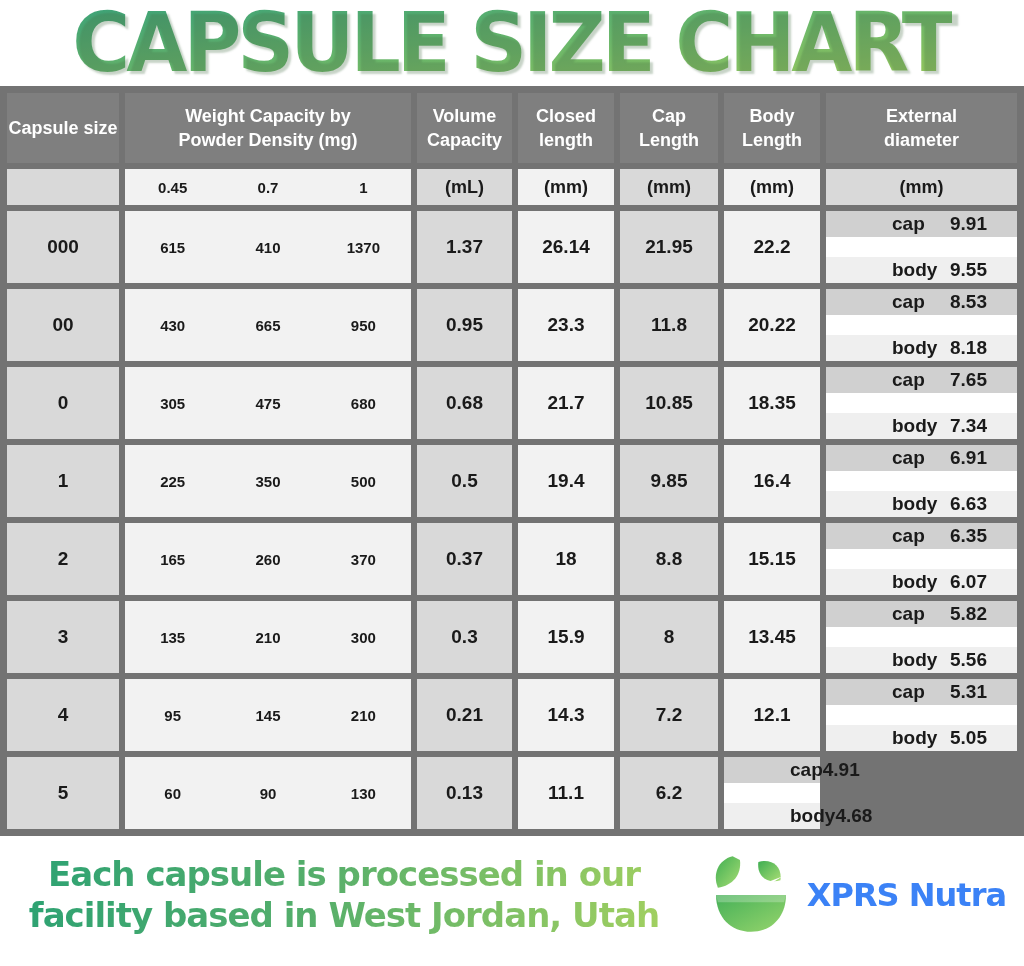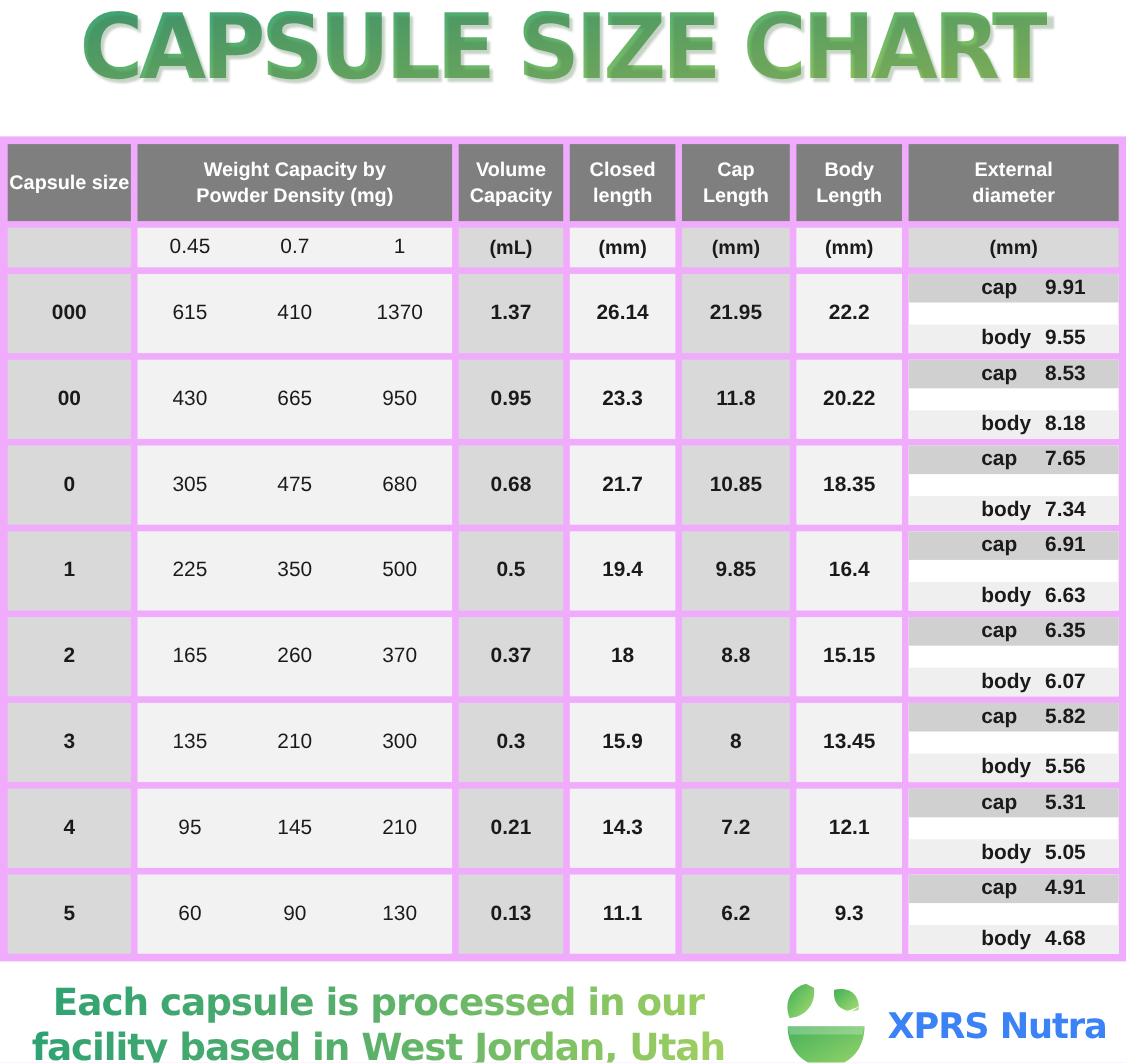--- a/index.html
+++ b/index.html
@@ -14,38 +14,37 @@
     transform:scaleY(1.04);
     background:linear-gradient(175deg, #3fa377 5%, #6db86a 55%, #9cca5e 100%);
     -webkit-background-clip:text; background-clip:text;
     -webkit-text-fill-color:transparent; color:transparent;
     text-shadow:3px 3px 2px rgba(70,110,70,0.30);
     white-space:nowrap;
   }
 
   
   .cap-table {
-    width:1024px; height:750px; background:#f0abfc; padding:7px;
+    width:1024px; height:750px; background:#737373; padding:7px;
     display:grid;
     grid-template-columns:112px 286px 95px 96px 98px 96px 1fr;
     grid-template-rows:70px 36px repeat(8, 72px);
     gap:6px;
-    margin-top:38px;
   }
   .cell { display:flex; align-items:center; justify-content:center; text-align:center; }
   .bg-dark  { background:#7f7f7f; color:#ffffff; }
   .bg-gray  { background:#d9d9d9; color:#1a1a1a; }
   .bg-light { background:#f2f2f2; color:#1a1a1a; }
   .head { font-size:18px; font-weight:bold; line-height:1.35; }
   .head .wrap-narrow { display:inline-block; max-width:120px; }
   .head .wrap-weight { display:inline-block; max-width:210px; }
   .unit { font-size:18px; font-weight:bold; }
   .num  { font-size:19px; font-weight:bold;text-align:right; }
   .tri  { display:grid; grid-template-columns:repeat(3,1fr); width:100%;
-          align-items:center; justify-items:center; font-size:19px; font-weight:normal;text-align:center; }
+          align-items:center; justify-items:center; font-size:15px; font-weight:bold;text-align:center; }
   .ext-cell { display:flex; flex-direction:column; gap:20px; background:#ffffff; }
   .ext-sub  { flex:1; display:flex; align-items:center; justify-content:space-between;
               padding:0 30px 0 66px; font-size:19px; font-weight:bold; color:#1a1a1a; }
   .ext-cap  { background:#d0d0d0; }
   .ext-body { background:#efefef; }
 
   
   .footer { height:118px; display:flex; align-items:center; justify-content:space-between;
             padding:0 18px 0 14px; }
   .tagline {
@@ -339,23 +338,20 @@
     <span>130</span>
   </div>
   <div class="cell bg-gray num">
     <span>0.13</span>
     </div>
   <div class="cell bg-light num">
     <span>11.1</span>
     </div>
   <div class="cell bg-gray num">
     <span>6.2</span>
-    </div>
-  <div class="cell bg-light num">
-    <span>9.3</span>
     </div>
   <div class="ext-cell">
     <div class="ext-sub ext-cap">
       <span>cap</span>
       <span>4.91</span>
     </div>
     <div class="ext-sub ext-body">
       <span>body</span>
       <span>4.68</span>
     </div>

